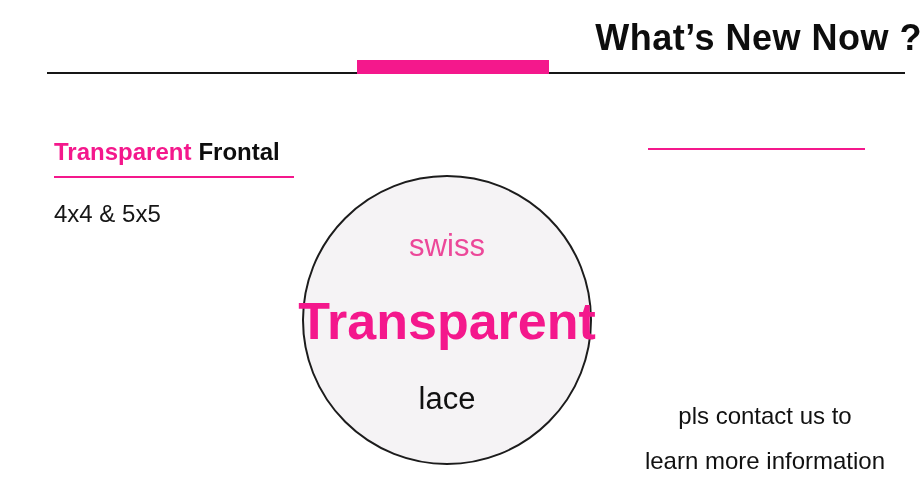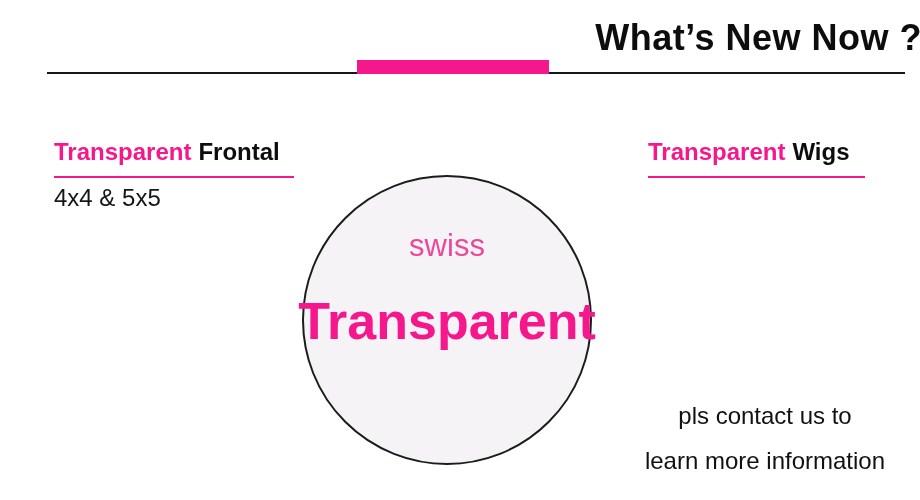--- a/index.html
+++ b/index.html
@@ -8,21 +8,21 @@
 
   .title{position:absolute;top:17px;left:2px;width:100%;text-align:right;
          font-size:36px;font-weight:bold;color:#0d0d0d;letter-spacing:0.5px;}
   .divider{position:absolute;left:47px;top:72px;width:858px;height:2px;background:var(--divider,#161616);}
   .accent-bar{position:absolute;left:357px;top:60px;width:192px;height:14px;background:var(--accent,#f4188c);}
 
   .feature{position:absolute;}
   .feature-heading{font-size:24px;font-weight:bold;color:#0d0d0d;white-space:nowrap;}
   .feature-heading .hl{color:var(--accent,#f4188c);padding-right:7px;}
   .feature-rule{height:2px;background:var(--accent,#f4188c);margin-top:10px;}
-  .feature-sub{margin-top:6px;font-size:24px;color:#161616;white-space:nowrap;}
+  .feature-sub{margin-top:22px;font-size:24px;color:#161616;white-space:nowrap;}
   #feature-closure{left:54px;top:138px;}
   #feature-closure .feature-rule{width:240px;}
   #feature-wigs{left:648px;top:138px;}
   #feature-wigs .feature-rule{width:217px;}
   #feature-frontal{left:46px;top:394px;}
   #feature-frontal .feature-rule{width:233px;}
 
   .circle{position:absolute;left:302px;top:175px;width:290px;height:290px;border-radius:50%;
           background:var(--circle-fill,#f5f3f5);border:2px solid #1c1c1c;box-sizing:border-box;}
   .circle-text{position:absolute;left:0;width:894px;text-align:center;white-space:nowrap;}
@@ -44,29 +44,27 @@
 
   <div class="feature" id="feature-closure">
     <div class="feature-heading">
       <span class="hl">Transparent</span><span>Frontal</span>
     </div>
     <div class="feature-rule"></div>
     <div class="feature-sub">4x4 &amp; 5x5</div>
   </div>
 
   <div class="feature" id="feature-wigs">
-    <div class="feature-heading">
-      <span class="hl">Transparent</span><span>Wigs</span>
-    </div>
     <div class="feature-rule"></div>
   </div>
 
   <div class="circle"></div>
   <div class="circle-text circle-top">swiss</div>
   <div class="circle-text circle-mid">Transparent</div>
+  <div class="circle-text circle-bot">lace</div>
 
 
   <div class="contact">
     <div>pls contact us to</div>
     <div>learn more information</div>
   </div>
 
 </div>
 
 </body></html>

